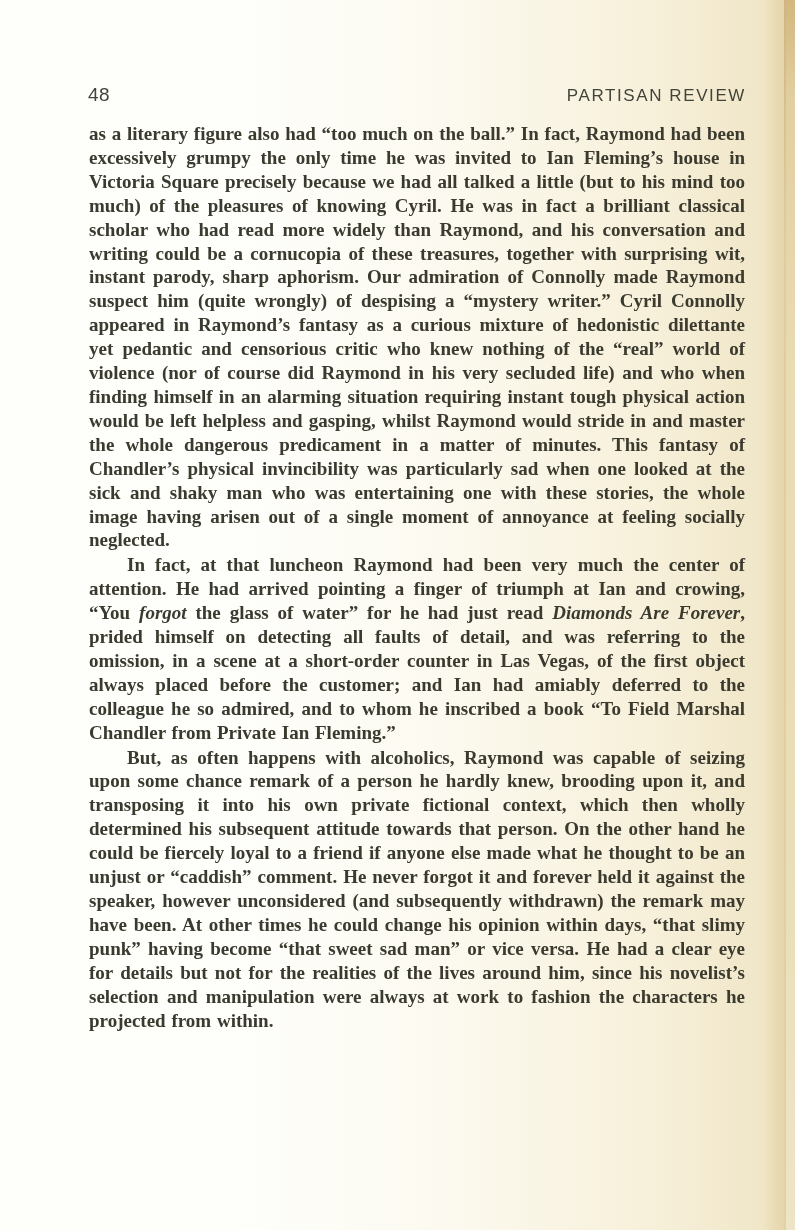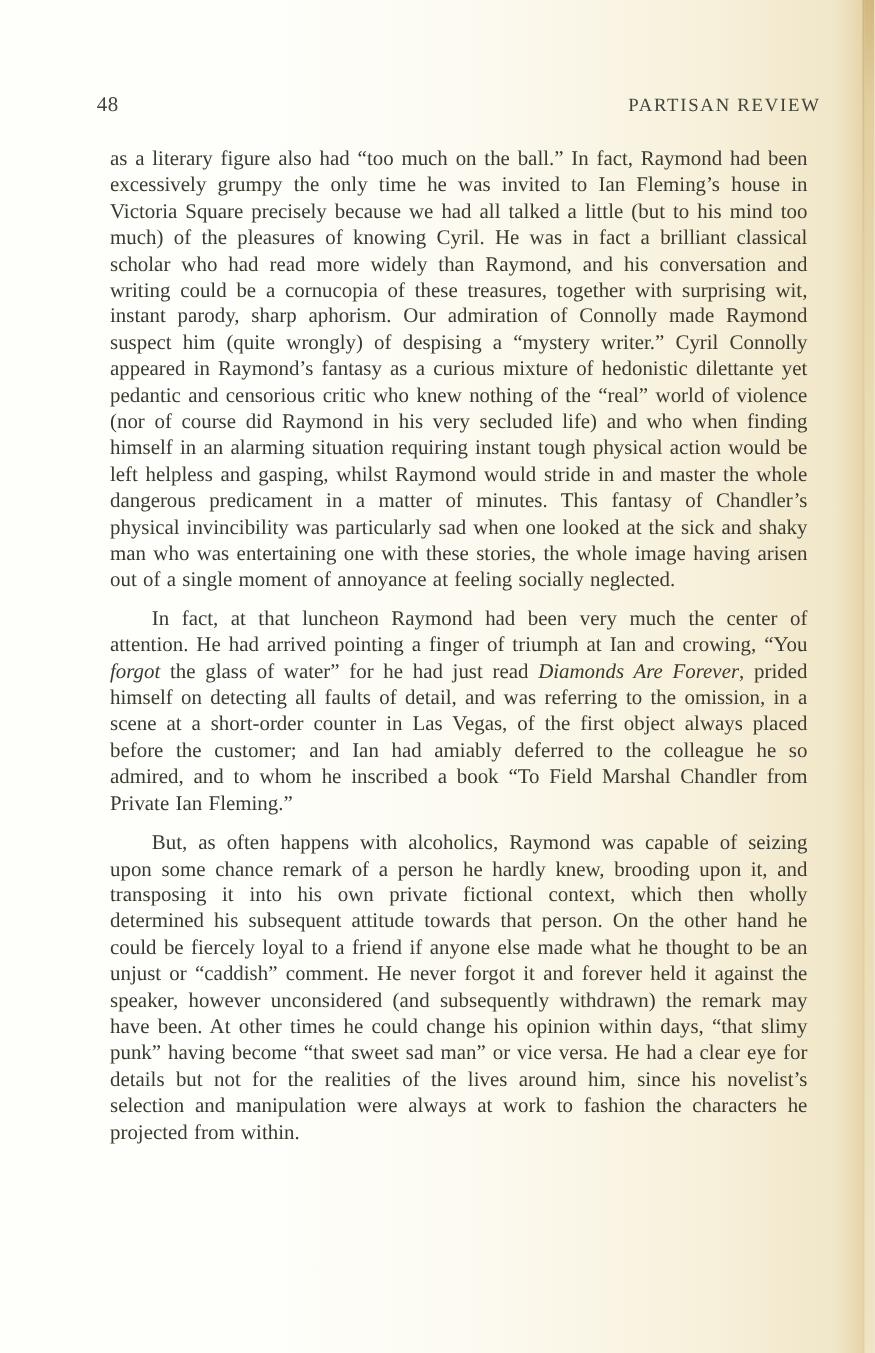--- a/index.html
+++ b/index.html
@@ -63,21 +63,21 @@
       rgba(226,206,156,0.25) 100%);
   }
   .running-head {
     position: absolute;
     top: 74px;
     left: 88px;
     width: 658px;
     display: flex;
     justify-content: space-between;
     align-items: baseline;
-    font-family: Liberation Serif, serif;
+    font-family: Liberation Sans, sans-serif;
     color: var(--header-ink);
     text-align: center;
   }
   .page-number {
     font-size: 19px;
     letter-spacing: 0.5px;
   }
   .journal-title {
     font-size: 17px;
     letter-spacing: 1.6px;
@@ -89,21 +89,21 @@
     top: 121px;
     left: 88px;
     width: 658px;
     font-family: "Liberation Serif", "DejaVu Serif", serif;
     font-size: 19px;
     line-height: 23.9px;
     color: var(--ink);
     text-align: justify;
     word-spacing: 1px;
   }
-  .text-block p { margin: 12px; }
+  .text-block p { margin: 1px; font-weight: bold; }
   .text-block p.indent { text-indent: 38px; }
 </style>
 </head>
 <body>
 
 <div class="page">
 
   <div class="running-head">
     <span class="page-number">48</span>
     <span class="journal-title">PARTISAN REVIEW</span>

